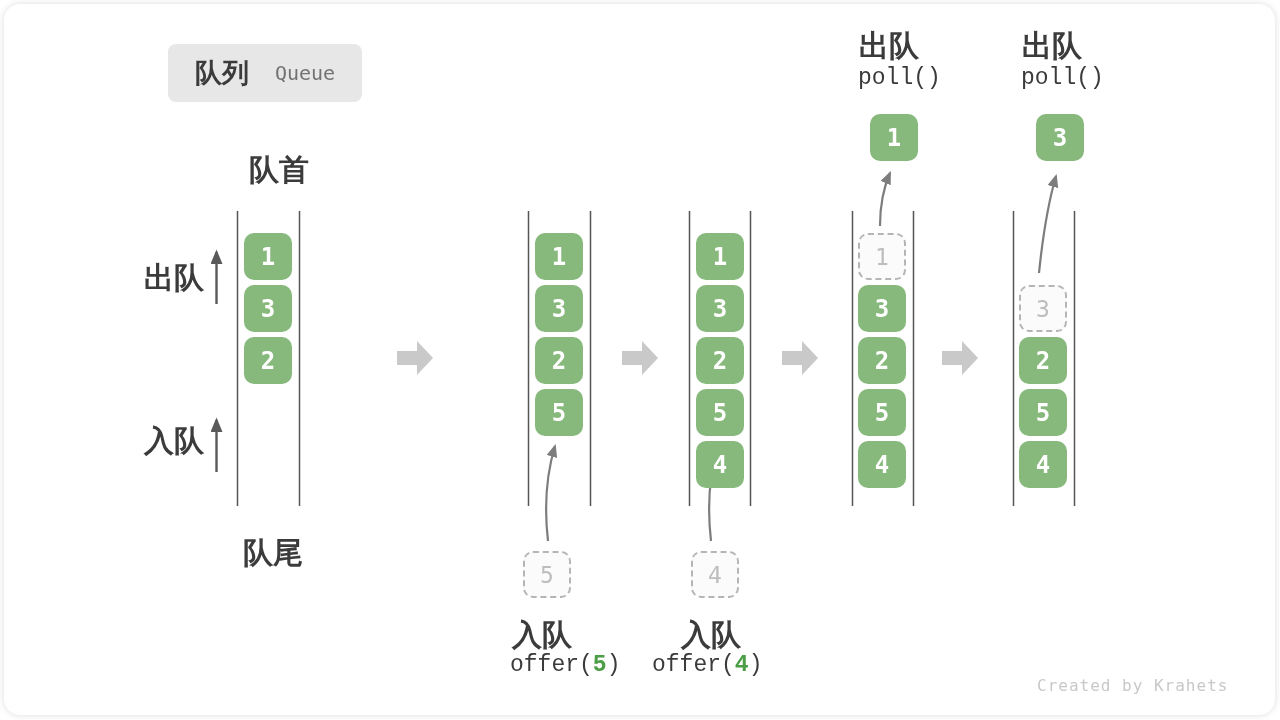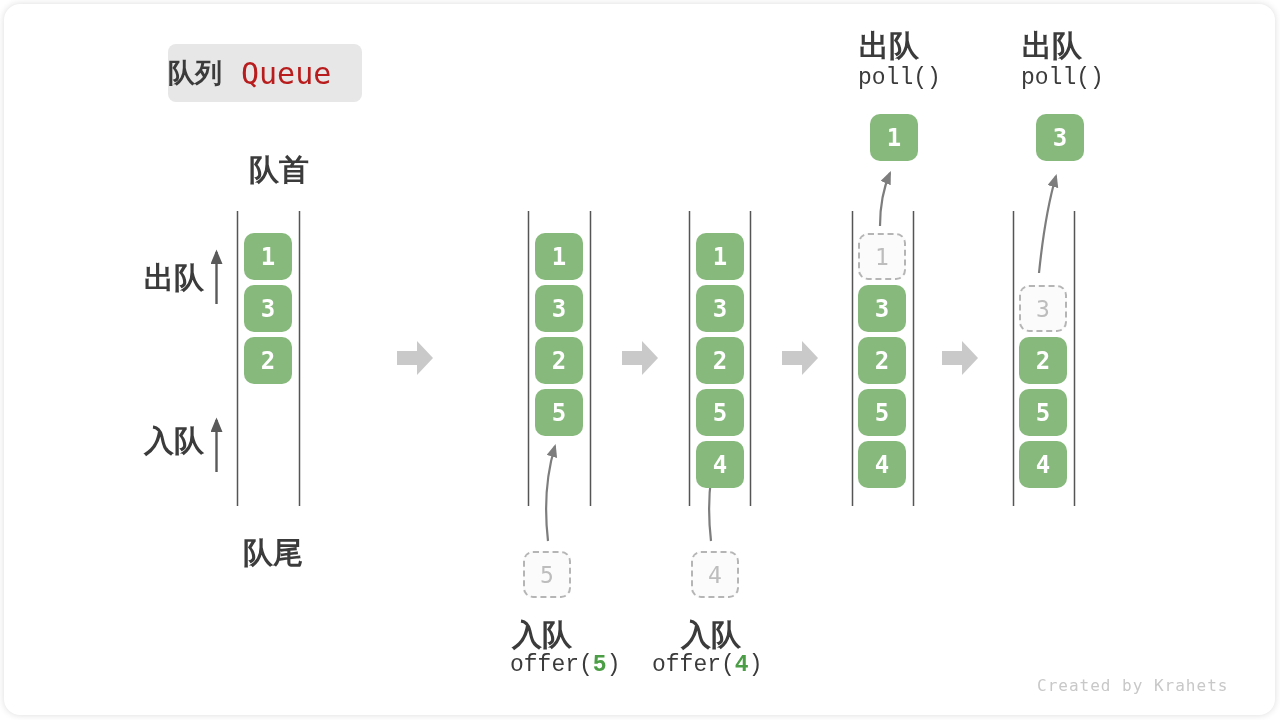--- a/index.html
+++ b/index.html
@@ -8,24 +8,24 @@
     font-family:"Liberation Sans",sans-serif;
   }
   .card{
     position:absolute;left:4px;top:4px;width:1271px;height:711px;
     background:#ffffff;border-radius:16px;
     box-shadow:0 0 7px rgba(0,0,0,0.14);
   }
   .abs{position:absolute;}
   .title-box{
     left:168px;top:44px;width:194px;height:58px;background:#e7e7e7;border-radius:8px;
-    display:flex;align-items:center;justify-content:flex-start;gap:19px;
+    display:flex;align-items:center;justify-content:center;gap:26px;
   }
   .title-zh{font-size:27px;font-weight:700;color:#3b3b3b;}
-  .title-en{font-family:"DejaVu Sans Mono","Liberation Mono",monospace;font-size:30px;color:#b91c1c;}
+  .title-en{font-family:"DejaVu Sans Mono","Liberation Mono",monospace;font-size:20px;color:#737373;}
   .zh-label{font-size:30px;font-weight:700;color:#3b3b3b;line-height:1.1;white-space:nowrap;}
   .code-label{
     font-family:Liberation Mono, monospace;
     font-size:23px;color:#3b3b3b;line-height:1.1;white-space:nowrap;
   }
   .code-label .arg{color:#4b9e45;font-weight:700;}
   .cell{
     width:48px;height:47px;border-radius:10px;box-sizing:border-box;
     display:flex;align-items:center;justify-content:center;
     font-family:"DejaVu Sans Mono","Liberation Mono",monospace;

